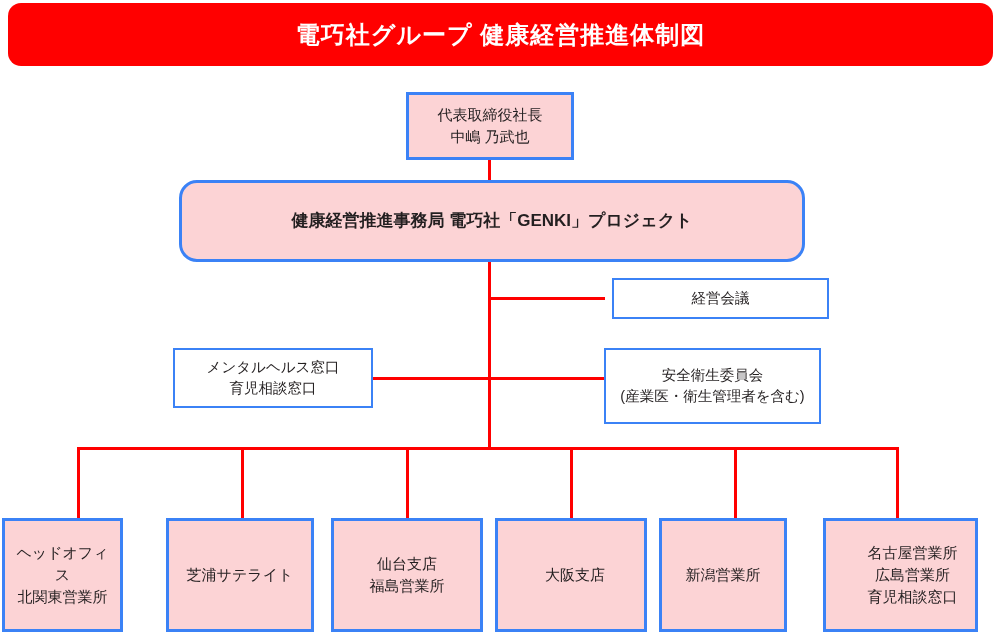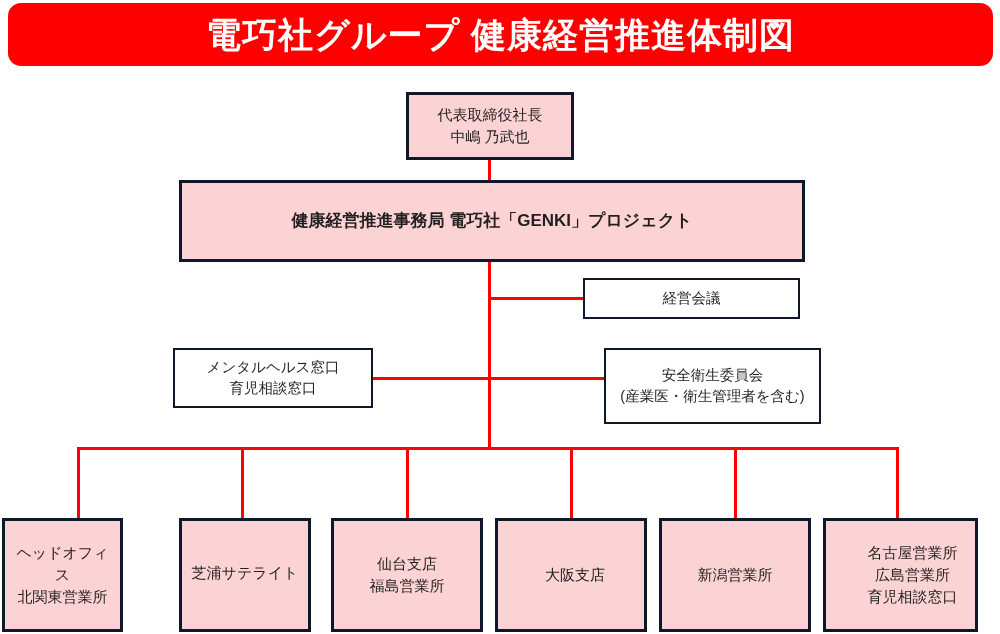--- a/index.html
+++ b/index.html
@@ -29,36 +29,36 @@
     width: 985px;
     height: 63px;
     background: #ff0000;
     border-radius: 13px;
     display: flex;
     align-items: center;
     justify-content: center;
   }
   .title-text {
     color: #ffffff;
-    font-size: 35px;
+    font-size: 24px;
     font-weight: 700;
     letter-spacing: 1px;
     line-height: 1;
     white-space: nowrap;
   }
 
   
   .node {
     position: absolute;
     box-sizing: border-box;
     display: flex;
     align-items: center;
     justify-content: center;
     text-align: center;
-    border: 3px solid #0f172a;
+    border: 3px solid #3b82f6;
     background: #fcd3d5;
     font-size: 15px;
     line-height: 1.45;
     z-index: 3;
   }
   .node .label {
     display: block;
     padding: 0 6px;
   }
   .node.white {
@@ -66,31 +66,31 @@
     border-width: 2px;
     font-size: 14.5px;
   }
   .node.strong .label {
     font-weight: 700;
     font-size: 17px;
   }
 
   
   #node-president { left: 406px; top: 92px;  width: 168px; height: 68px; }
-  #node-office    { left: 179px; top: 180px; width: 626px; height: 82px; }
-  #node-mgmt-meeting { left: 583px; top: 278px; width: 217px; height: 41px; }
+  #node-office    { left: 179px; top: 180px; width: 626px; height: 82px; border-radius: 18px; }
+  #node-mgmt-meeting { left: 612px; top: 278px; width: 217px; height: 41px; }
   #node-safety    { left: 604px; top: 348px; width: 217px; height: 76px; }
   #node-mental    { left: 173px; top: 348px; width: 200px; height: 60px; }
 
   .leaf-row .node { top: 518px; height: 114px; }
   #leaf-0 { left: 2px;   width: 121px; }
-  #leaf-1 { left: 179px; width: 132px; font-family: Liberation Mono, monospace; }
+  #leaf-1 { left: 166px; width: 148px; }
   #leaf-2 { left: 331px; width: 152px; }
   #leaf-3 { left: 495px; width: 152px; padding-left: 8px; }
-  #leaf-4 { left: 659px; width: 152px; }
+  #leaf-4 { left: 659px; width: 128px; }
   #leaf-5 { left: 823px; width: 155px; padding-left: 24px; }
 
   
   .conn {
     position: absolute;
     background: #ff0000;
     z-index: 1;
   }
   .conn.v { width: 3px; }
   .conn.h { height: 3px; }

